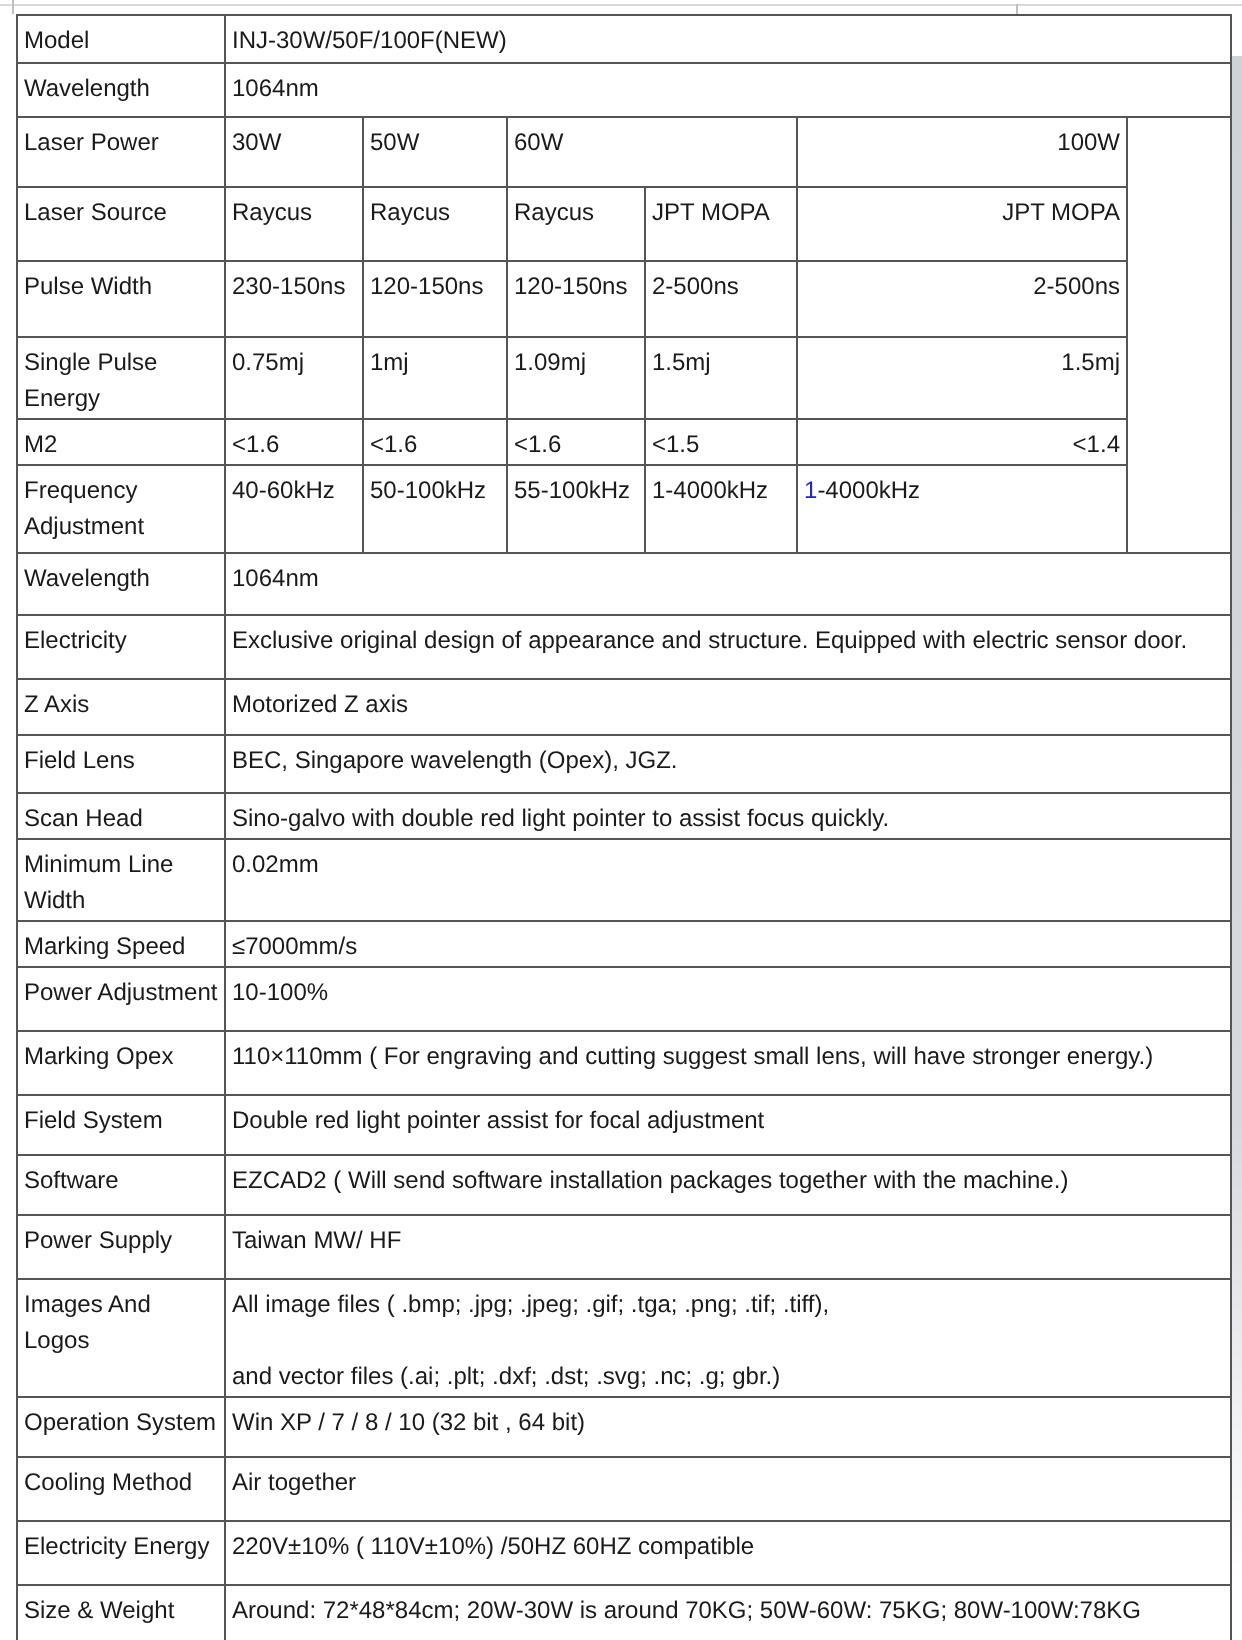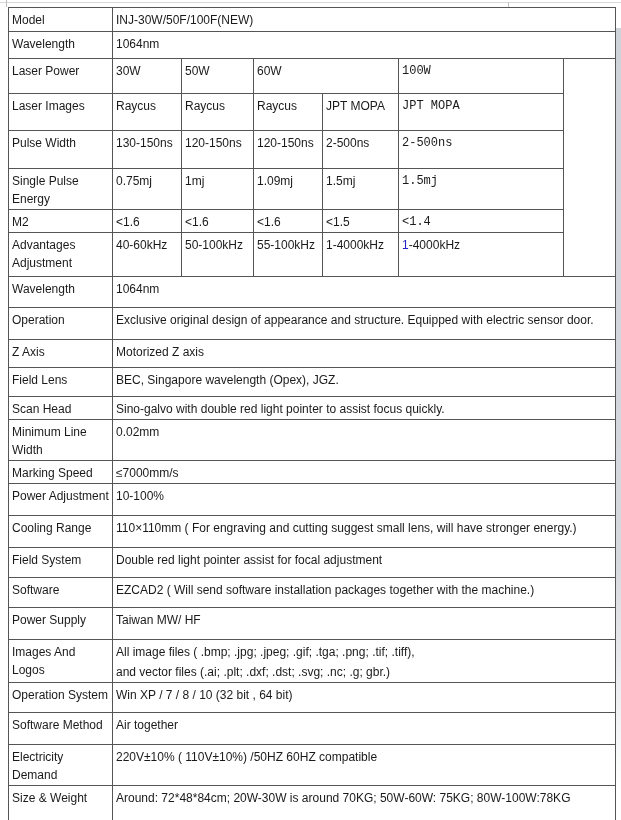--- a/index.html
+++ b/index.html
@@ -28,23 +28,23 @@
     vertical-align:top;
     padding:3px 3px 1px 3px;
     font-size:12px;
     line-height:18px;
     color:#1a1a1a;
     overflow:hidden;
     word-wrap:break-word;
   }
   td.lbl{}
   td.val{}
-  td.center{text-align:left;font-family:Liberation Mono, monospace;}
+  td.center{text-align:right;}
   .blue-digit{color:#2222cc;}
-  .vline2{margin-top:2px;}
+  .vline2{margin-top:18px;}
 </style>
 </head>
 <body>
 
 <div class="artifact-h"></div>
 <div class="artifact-v1"></div>
 <div class="artifact-v2"></div>
 <div class="scroll-strip"></div>
 
 <table class="spec">
@@ -68,30 +68,30 @@
     </tr>
     <tr style="height:35px">
       <td class="lbl">Laser Power</td>
       <td class="val">30W</td>
       <td class="val">50W</td>
       <td class="val" colspan="2">60W</td>
       <td class="val center">100W</td>
       <td class="val" rowspan="6"></td>
     </tr>
     <tr style="height:37px">
-      <td class="lbl">Laser Images</td>
+      <td class="lbl">Laser Source</td>
       <td class="val">Raycus</td>
       <td class="val">Raycus</td>
       <td class="val">Raycus</td>
       <td class="val">JPT MOPA</td>
       <td class="val center">JPT MOPA</td>
     </tr>
     <tr style="height:38px">
       <td class="lbl">Pulse Width</td>
-      <td class="val">130-150ns</td>
+      <td class="val">230-150ns</td>
       <td class="val">120-150ns</td>
       <td class="val">120-150ns</td>
       <td class="val">2-500ns</td>
       <td class="val center">2-500ns</td>
     </tr>
     <tr style="height:25px">
       <td class="lbl">Single Pulse Energy</td>
       <td class="val">0.75mj</td>
       <td class="val">1mj</td>
       <td class="val">1.09mj</td>
@@ -100,33 +100,33 @@
     </tr>
     <tr style="height:21px">
       <td class="lbl">M2</td>
       <td class="val">&lt;1.6</td>
       <td class="val">&lt;1.6</td>
       <td class="val">&lt;1.6</td>
       <td class="val">&lt;1.5</td>
       <td class="val center">&lt;1.4</td>
     </tr>
     <tr style="height:44px">
-      <td class="lbl">Advantages Adjustment</td>
+      <td class="lbl">Frequency Adjustment</td>
       <td class="val">40-60kHz</td>
       <td class="val">50-100kHz</td>
       <td class="val">55-100kHz</td>
       <td class="val">1-4000kHz</td>
       <td class="val"><span class="blue-digit">1</span><span>-4000kHz</span></td>
     </tr>
     <tr style="height:31px">
       <td class="lbl">Wavelength</td>
       <td class="val" colspan="6">1064nm</td>
     </tr>
     <tr style="height:32px">
-      <td class="lbl">Operation</td>
+      <td class="lbl">Electricity</td>
       <td class="val" colspan="6">Exclusive original design of appearance and structure. Equipped with electric sensor door.</td>
     </tr>
     <tr style="height:28px">
       <td class="lbl">Z Axis</td>
       <td class="val" colspan="6">Motorized Z axis</td>
     </tr>
     <tr style="height:29px">
       <td class="lbl">Field Lens</td>
       <td class="val" colspan="6">BEC, Singapore wavelength (Opex), JGZ.</td>
     </tr>
@@ -140,21 +140,21 @@
     </tr>
     <tr style="height:21px">
       <td class="lbl">Marking Speed</td>
       <td class="val" colspan="6">≤7000mm/s</td>
     </tr>
     <tr style="height:32px">
       <td class="lbl">Power Adjustment</td>
       <td class="val" colspan="6">10-100%</td>
     </tr>
     <tr style="height:32px">
-      <td class="lbl">Cooling Range</td>
+      <td class="lbl">Marking Opex</td>
       <td class="val" colspan="6">110×110mm ( For engraving and cutting suggest small lens, will have stronger energy.)</td>
     </tr>
     <tr style="height:30px">
       <td class="lbl">Field System</td>
       <td class="val" colspan="6">Double red light pointer assist for focal adjustment</td>
     </tr>
     <tr style="height:30px">
       <td class="lbl">Software</td>
       <td class="val" colspan="6">EZCAD2 ( Will send software installation packages together with the machine.)</td>
     </tr>
@@ -167,25 +167,25 @@
       <td class="val" colspan="6">
         <div>All image files ( .bmp; .jpg; .jpeg; .gif; .tga; .png; .tif; .tiff),</div>
         <div class="vline2">and vector files (.ai; .plt; .dxf; .dst; .svg; .nc; .g; gbr.)</div>
       </td>
     </tr>
     <tr style="height:30px">
       <td class="lbl">Operation System</td>
       <td class="val" colspan="6">Win XP / 7 / 8 / 10 (32 bit , 64 bit)</td>
     </tr>
     <tr style="height:32px">
-      <td class="lbl">Software Method</td>
+      <td class="lbl">Cooling Method</td>
       <td class="val" colspan="6">Air together</td>
     </tr>
     <tr style="height:32px">
-      <td class="lbl">Electricity Demand</td>
+      <td class="lbl">Electricity Energy</td>
       <td class="val" colspan="6">220V±10% ( 110V±10%) /50HZ 60HZ compatible</td>
     </tr>
     <tr style="height:40px">
       <td class="lbl">Size &amp; Weight</td>
       <td class="val" colspan="6">Around: 72*48*84cm; 20W-30W is around 70KG; 50W-60W: 75KG; 80W-100W:78KG</td>
     </tr>
   </tbody>
 </table>
 
 </body></html>

